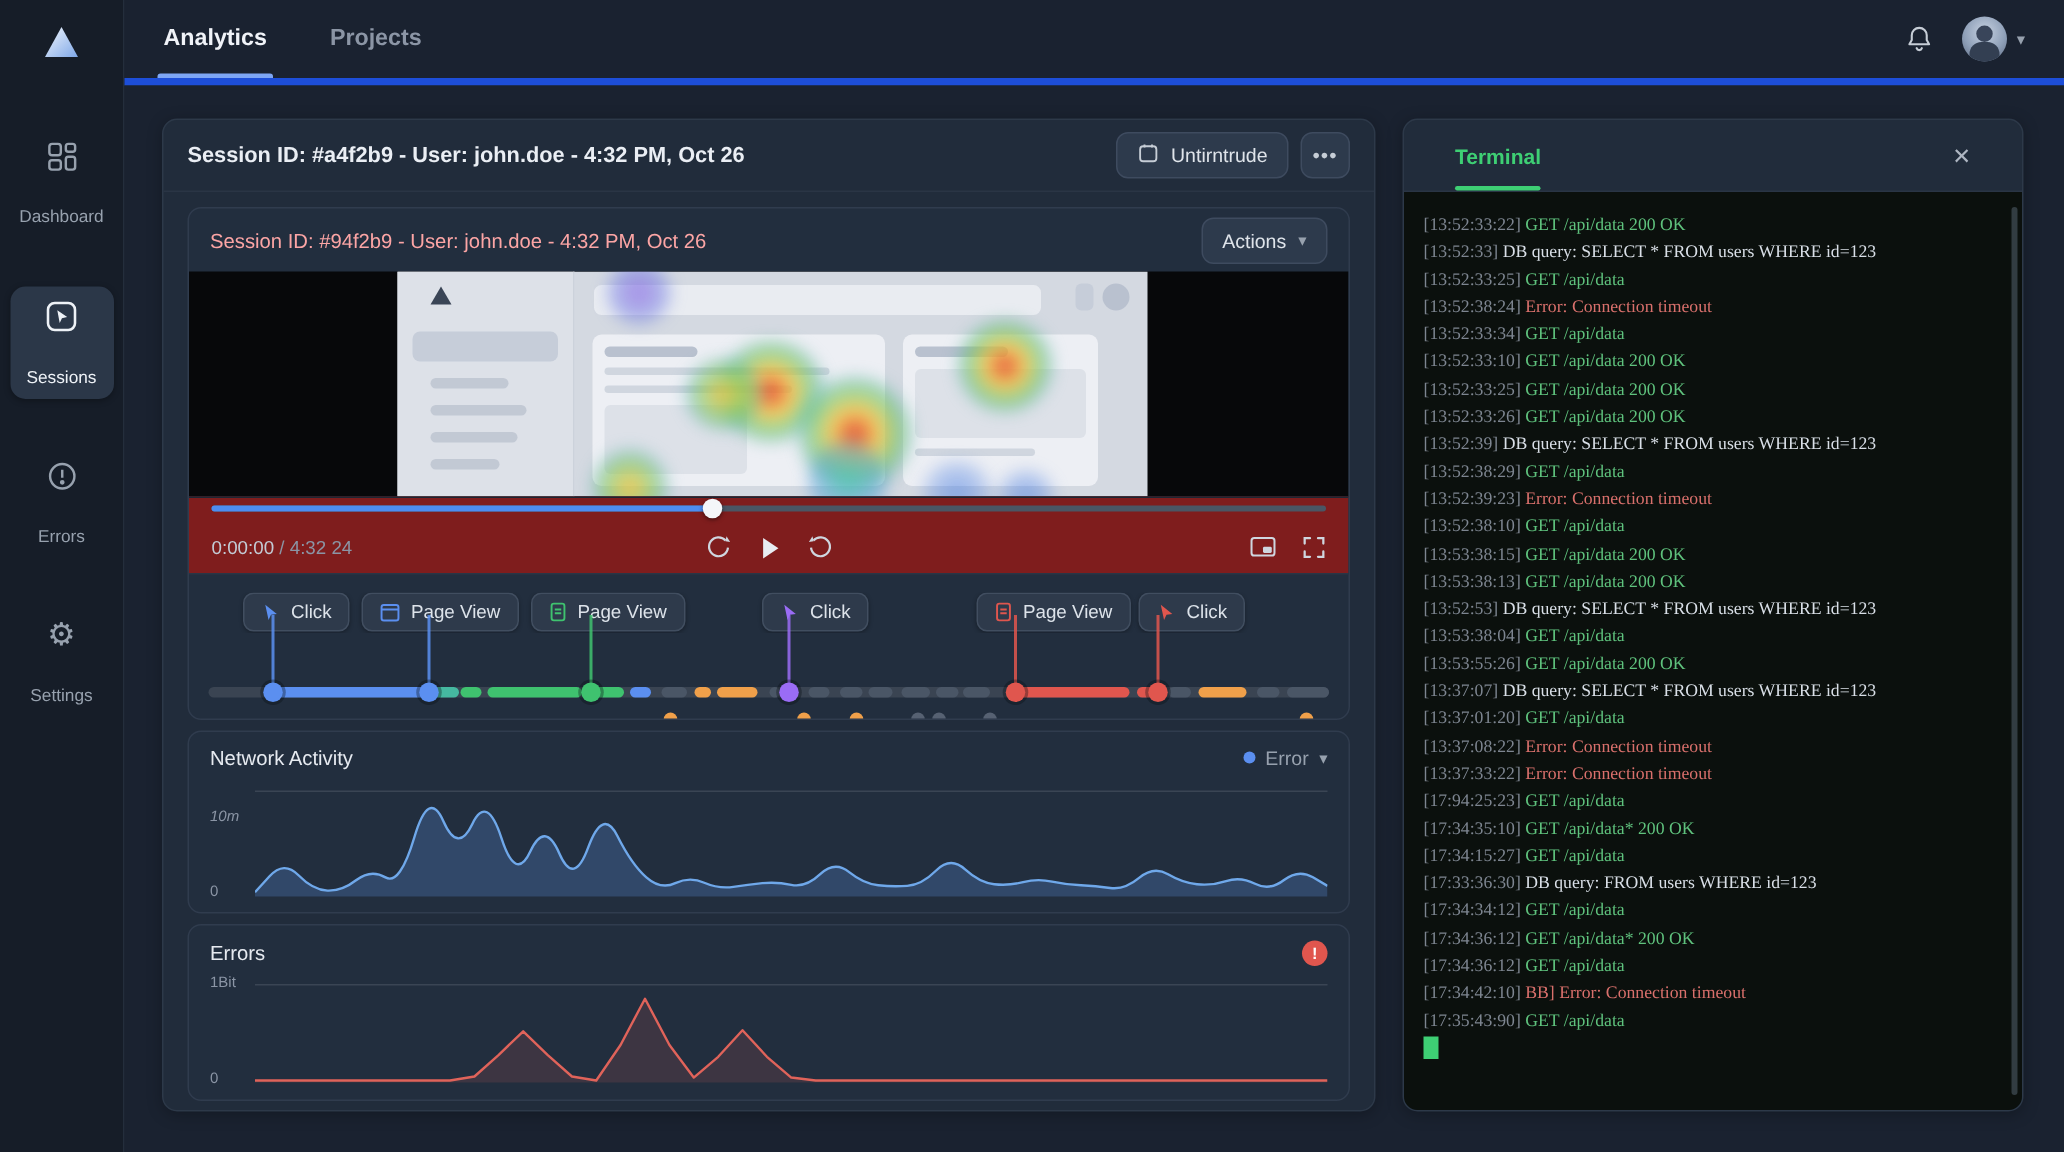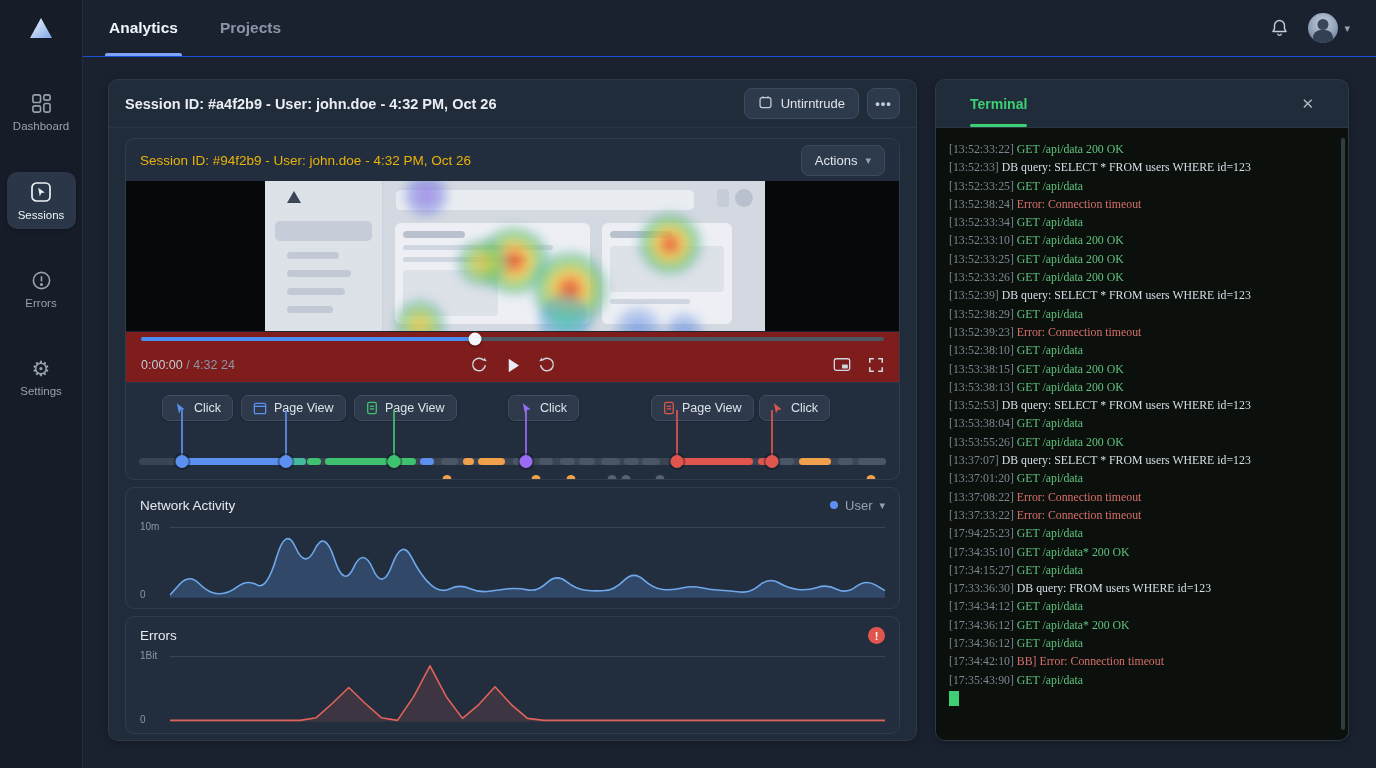--- a/index.html
+++ b/index.html
@@ -3,28 +3,28 @@
 <meta charset="utf-8">
 <style>
   * { margin:0; padding:0; box-sizing:border-box; }
   html,body { width:1376px; height:768px; overflow:hidden; }
   body { font-family:"Liberation Sans", sans-serif; background:#1a2230; color:#e6eaf0; display:flex; }
 
   
   .sidebar { width:83px; flex-shrink:0; background:#161d28; border-right:1px solid #242e3c; display:flex; flex-direction:column; align-items:center; }
   .logo { margin:16px 0 40px; }
   .snav { display:flex; flex-direction:column; gap:32px; align-items:center; width:100%; }
-  .snav-item { width:69px; padding:9px 2px 8px; display:flex; flex-direction:column; align-items:center; gap:6px; border-radius:10px; cursor:pointer; color:#97a1ae; }
+  .snav-item { width:69px; padding:9px 2px 8px; display:flex; flex-direction:column; align-items:center; gap:24px; border-radius:10px; cursor:pointer; color:#97a1ae; }
   .snav-item .lbl { font-size:11.5px; }
   .snav-item.active { background:#2b3748; color:#eef2f7; box-shadow:0 1px 4px rgba(0,0,0,.3); }
   .snav-item svg { display:block; }
 
   
   .main { flex:1; display:flex; flex-direction:column; min-width:0; }
-  .navbar { height:57px; flex-shrink:0; background:#1a2230; border-bottom:1px solid #1d4ed8; display:flex; align-items:stretch; padding:0 26px; }
+  .navbar { height:57px; flex-shrink:0; background:#1a2230; border-bottom:5px solid #1d4ed8; display:flex; align-items:stretch; padding:0 26px; }
   .tabs { display:flex; gap:42px; }
   .tab { display:flex; align-items:center; font-size:15.5px; font-weight:700; color:#8b95a5; position:relative; cursor:pointer; }
   .tab.active { color:#f0f3f8; }
   .tab.active::after { content:""; position:absolute; left:-4px; right:-4px; bottom:0; height:3px; background:#7ea6f4; border-radius:2px 2px 0 0; }
   .nav-right { margin-left:auto; display:flex; align-items:center; gap:18px; }
   .avatar-wrap { display:flex; align-items:center; gap:6px; cursor:pointer; }
   .avatar { width:30px; height:30px; border-radius:50%; overflow:hidden; background:radial-gradient(circle at 50% 35%, #c7d2e2 0%, #8fa0b8 55%, #5a6880 100%); position:relative; }
   .avatar::before { content:""; position:absolute; left:50%; top:6px; transform:translateX(-50%); width:11px; height:11px; border-radius:50%; background:#39455a; }
   .avatar::after { content:""; position:absolute; left:50%; top:17px; transform:translateX(-50%); width:20px; height:14px; border-radius:8px 8px 0 0; background:#333f52; }
   .chev { color:#97a1ae; font-size:11px; }
@@ -38,21 +38,21 @@
   .card-title { font-size:14.5px; font-weight:700; color:#eaeef4; }
   .hdr-actions { margin-left:auto; display:flex; gap:8px; align-items:center; }
   .btn { display:flex; align-items:center; gap:8px; height:31px; padding:0 13px; background:#2d3a4c; border:1px solid #3e4b5f; border-radius:8px; color:#dfe4ea; font-size:13px; cursor:pointer; }
   .btn-icon { width:33px; justify-content:center; padding:0; letter-spacing:1px; font-weight:700; color:#c6cdd6; }
   .card-body { flex:1; padding:10px 16px 6px; display:flex; flex-direction:column; gap:7px; min-height:0; }
   .subcard { background:#222e3e; border:1px solid #303c4e; border-radius:9px; overflow:hidden; }
 
   
   .sess-sub { height:343px; display:flex; flex-direction:column; }
   .subheader { height:42px; flex-shrink:0; display:flex; align-items:center; padding:0 14px; }
-  .subheader .sub-title { font-size:13.5px; color:#eab308; }
+  .subheader .sub-title { font-size:13.5px; color:#fca5a5; }
   .actions-btn { margin-left:auto; }
   .video { height:150px; flex-shrink:0; background:#07080a; position:relative; overflow:hidden; }
   .mock { position:absolute; left:139px; top:0; width:500px; height:150px; background:#d4d9e1; display:flex; }
   .mock-side { width:118px; height:100%; background:#dde1e8; border-right:1px solid #ccd2db; padding:8px 10px; }
   .mock-logo { width:0; height:0; border-left:7px solid transparent; border-right:7px solid transparent; border-bottom:12px solid #3a4556; margin:2px 0 18px 12px; }
   .mock-pill { height:20px; border-radius:5px; background:#c6cdd9; margin-bottom:9px; }
   .mock-row { height:7px; border-radius:4px; background:#c2c9d4; margin:11px 0 0 12px; }
   .mock-main { flex:1; padding:8px 12px; }
   .mock-search { height:22px; border-radius:6px; background:#e9ecf1; border:1px solid #d4d9e1; width:300px; }
   .mock-cards { display:flex; gap:12px; margin-top:12px; }
@@ -422,26 +422,26 @@
                 <div class="tl-dot" style="left: 98%; background: rgb(240, 160, 74);"></div>
               </div>
           </div>
         </div>
 
         <div class="subcard chart-card net-card">
           <div class="chart-head">
             <span class="chart-title">Network Activity</span>
             <span class="legend">
               <span class="legend-dot"></span>
-              <span>User</span>
+              <span>Error</span>
               <span class="chev">▾</span>
             </span>
           </div>
           <div class="chart-row">
-            <span class="ylab" style="top:2px;">10m</span>
+            <span class="ylab" style="top:20px;font-style:italic;">10m</span>
             <span class="ylab" style="bottom:0;">0</span>
             <div class="plot" id="net-plot">
               <div class="gridline" style="top:8px;"></div>
             <svg viewBox="0 0 715 82" preserveAspectRatio="none">
                   <path d="M0.0,76.2 Q0.0,76.2 9.7,65.5 Q19.3,54.9 29.0,64.8 Q38.6,74.7 48.3,75.1 Q58.0,75.5 67.6,68.0 Q77.3,60.5 87.0,66.2 Q96.6,71.9 106.3,39.2 Q115.9,6.6 125.6,28.6 Q135.3,50.6 144.9,30.4 Q154.6,10.1 164.3,39.9 Q173.9,69.8 183.6,48.8 Q193.2,27.9 202.9,50.2 Q212.6,72.6 222.2,46.0 Q231.9,19.4 241.6,38.5 Q251.2,57.7 260.9,66.2 Q270.5,74.7 280.2,70.1 Q289.9,65.5 299.5,69.8 Q309.2,74.0 318.9,72.6 Q328.5,71.2 338.2,70.1 Q347.8,69.1 357.5,71.2 Q367.2,73.3 376.8,64.1 Q386.5,54.9 396.1,62.7 Q405.8,70.5 415.5,71.5 Q425.1,72.6 434.8,71.9 Q444.5,71.2 454.1,61.6 Q463.8,52.0 473.4,60.9 Q483.1,69.8 492.8,70.8 Q502.4,71.9 512.1,69.4 Q521.8,66.9 531.4,69.1 Q541.1,71.2 550.7,71.5 Q560.4,71.9 570.1,73.3 Q579.7,74.7 589.4,66.6 Q599.1,58.4 608.7,64.1 Q618.4,69.8 628.0,70.8 Q637.7,71.9 647.4,68.7 Q657.0,65.5 666.7,70.5 Q676.4,75.5 686.0,68.0 Q695.7,60.5 705.3,66.2 L715.0,71.9 L715,79 L0,79 Z" fill="rgba(90,140,220,0.28)" stroke="none"></path>
                   <path d="M0.0,76.2 Q0.0,76.2 9.7,65.5 Q19.3,54.9 29.0,64.8 Q38.6,74.7 48.3,75.1 Q58.0,75.5 67.6,68.0 Q77.3,60.5 87.0,66.2 Q96.6,71.9 106.3,39.2 Q115.9,6.6 125.6,28.6 Q135.3,50.6 144.9,30.4 Q154.6,10.1 164.3,39.9 Q173.9,69.8 183.6,48.8 Q193.2,27.9 202.9,50.2 Q212.6,72.6 222.2,46.0 Q231.9,19.4 241.6,38.5 Q251.2,57.7 260.9,66.2 Q270.5,74.7 280.2,70.1 Q289.9,65.5 299.5,69.8 Q309.2,74.0 318.9,72.6 Q328.5,71.2 338.2,70.1 Q347.8,69.1 357.5,71.2 Q367.2,73.3 376.8,64.1 Q386.5,54.9 396.1,62.7 Q405.8,70.5 415.5,71.5 Q425.1,72.6 434.8,71.9 Q444.5,71.2 454.1,61.6 Q463.8,52.0 473.4,60.9 Q483.1,69.8 492.8,70.8 Q502.4,71.9 512.1,69.4 Q521.8,66.9 531.4,69.1 Q541.1,71.2 550.7,71.5 Q560.4,71.9 570.1,73.3 Q579.7,74.7 589.4,66.6 Q599.1,58.4 608.7,64.1 Q618.4,69.8 628.0,70.8 Q637.7,71.9 647.4,68.7 Q657.0,65.5 666.7,70.5 Q676.4,75.5 686.0,68.0 Q695.7,60.5 705.3,66.2 L715.0,71.9" fill="none" stroke="#6fa8ea" stroke-width="1.6" stroke-linejoin="round"></path>
                 </svg>
               </div>
           </div>
         </div>

